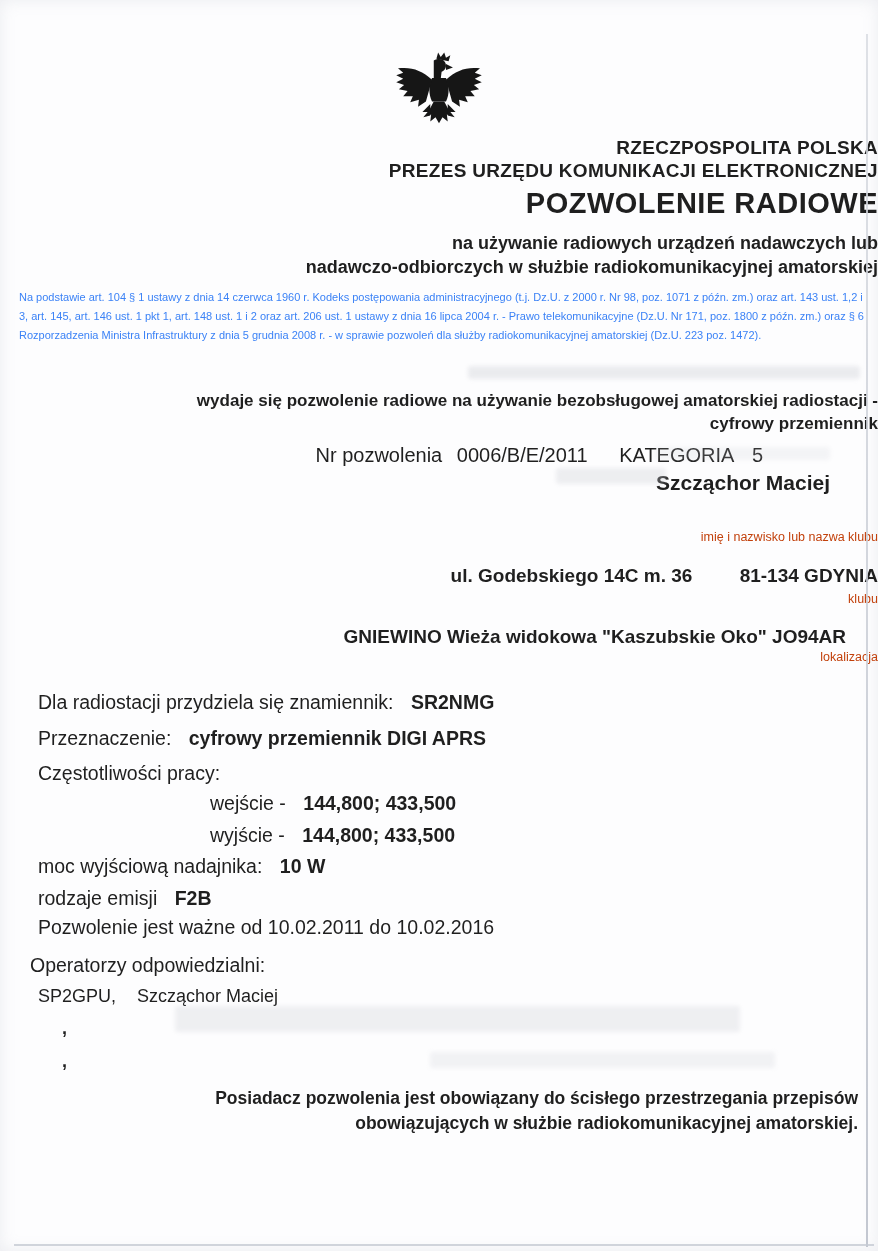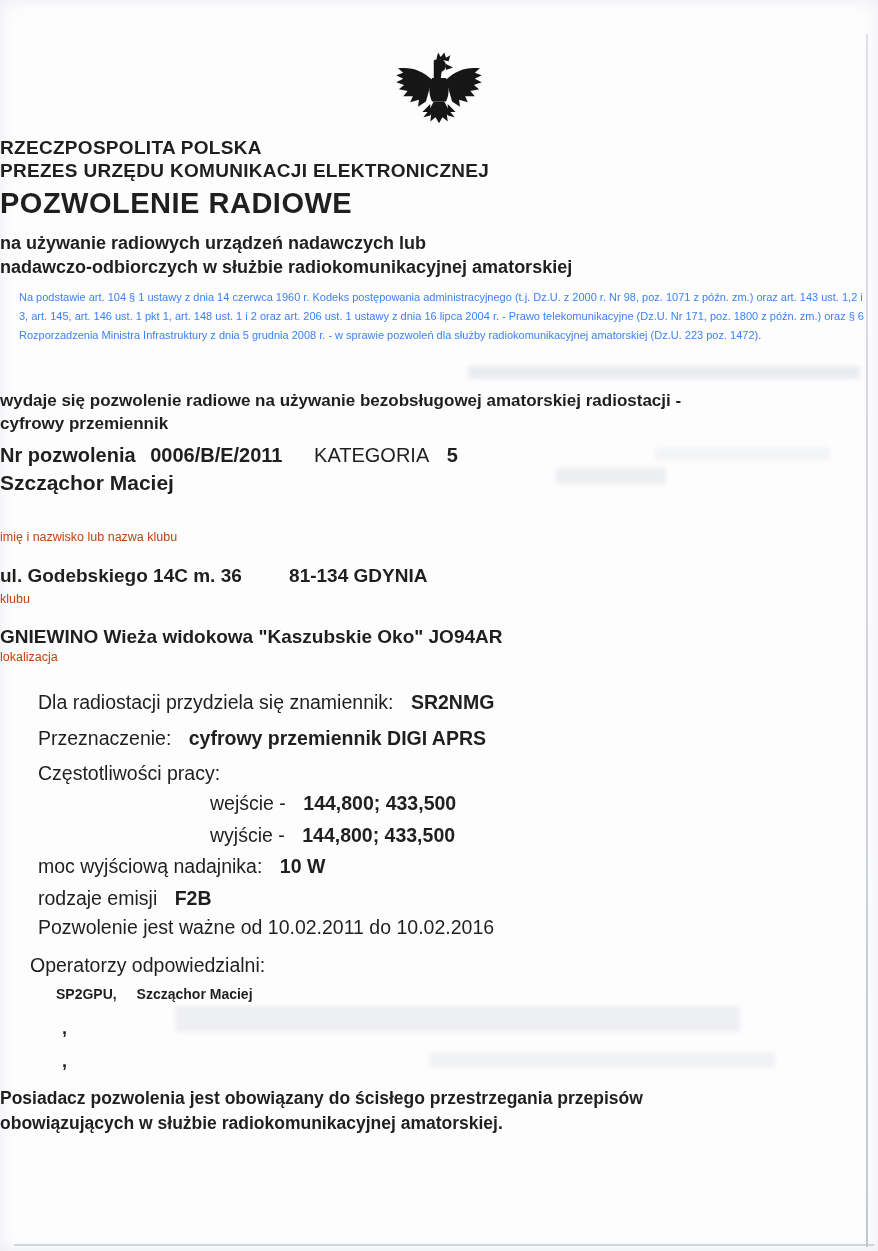--- a/index.html
+++ b/index.html
@@ -5,35 +5,35 @@
   * { margin:0; padding:0; box-sizing:border-box; }
   html,body { background:#e9eaec; }
   .page {
     position:relative; width:878px; height:1251px; margin:0 auto;
     background:#fdfdfe; color:#1f1f1f;
     font-family:"Liberation Sans", sans-serif;
     overflow:hidden;
     box-shadow: inset 0 0 16px rgba(140,150,170,.16);
   }
   .abs { position:absolute; }
-  .c { left:0; width:100%; text-align:left; }
+  .c { left:0; width:100%; text-align:right; }
 
   .emblem { top:50px; left:50%; transform:translateX(-50%); }
   .country   { top:137px; font-size:19px; font-weight:bold; letter-spacing:.3px; }
   .authority { top:160px; font-size:19px; font-weight:bold; letter-spacing:.3px; }
   .doc-title { top:187px; font-size:29px; font-weight:bold; letter-spacing:.5px; }
   .sub1 { top:233px; font-size:18px; font-weight:bold; }
   .sub2 { top:257px; font-size:18px; font-weight:bold; }
 
   .legal { top:288px; left:19px; width:845px; font-size:11px; line-height:19px; text-align:left; color:#3b82f6; }
 
   .grant { top:389px; font-size:17px; font-weight:bold; line-height:23px; }
 
   .nrline { top:444px; font-size:20px; padding-right:115px; }
-  .nrline .num-label, .nrline .num, .nrline .cat { font-weight:bold; }
+  .nrline .num-label, .nrline .num, .nrline .cat { font-weight:normal; }
   .nrline .cat-label { font-weight:normal; margin-left:26px; }
   .nrline .cat { margin-left:13px; }
   .nrline .num { margin-left:9px; }
 
   .holder-name { top:471px; font-size:21px; font-weight:bold; padding-right:48px; }
   .caption { font-size:12.5px; color:#c2410c; }
   .cap-name { top:530px; }
   .addr { top:565px; font-size:19px; font-weight:bold; }
   .addr .postal { margin-left:42px; }
   .cap-adres { top:592px; }
@@ -45,21 +45,21 @@
   .d-callsign { top:691px; }
   .d-purpose  { top:727px; }
   .d-freq     { top:762px;text-align:center; }
   .d-in  { top:792px; left:210px; }
   .d-out { top:824px; left:210px; }
   .d-pow { top:855px; }
   .d-emi { top:887px; }
   .d-val { top:916px; }
 
   .ops-label { top:954px; left:30px; font-size:19.5px; }
-  .ops-entry { top:986px; left:56px; font-size:14px; font-weight:bold; }
+  .ops-entry { top:986px; left:38px; font-size:18px; font-weight:normal; }
   .ops-entry .op-name { margin-left:16px; }
   .ops-comma { left:62px; font-size:18px; font-weight:bold; }
   .comma1 { top:1018px; }
   .comma2 { top:1051px; }
 
   .footer { top:1086px; font-size:17.5px; font-weight:bold; line-height:25px; padding-right:20px; }
 
   .smudge { position:absolute; background:#c9ccd3; opacity:.35; filter:blur(2px); border-radius:3px; }
   .s1 { left:468px; top:366px; width:392px; height:13px; }
   .s2 { left:556px; top:468px; width:110px; height:16px; opacity:.30; }

